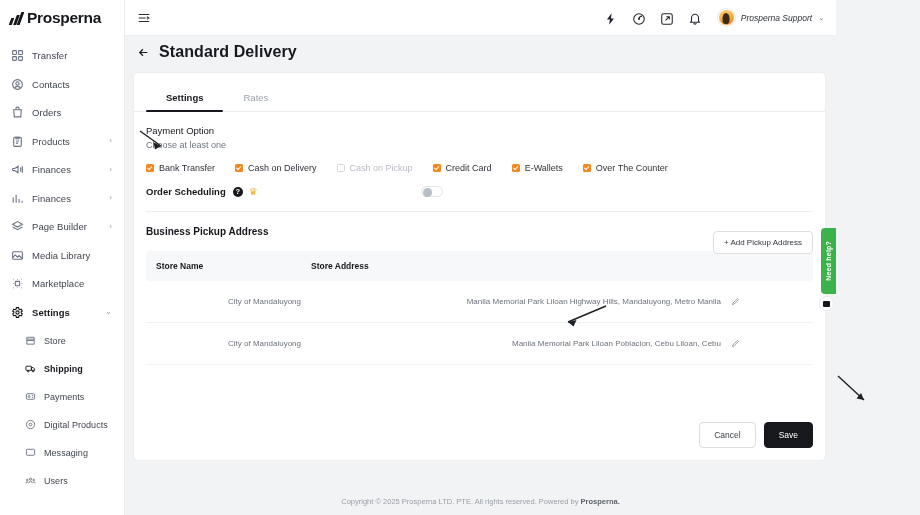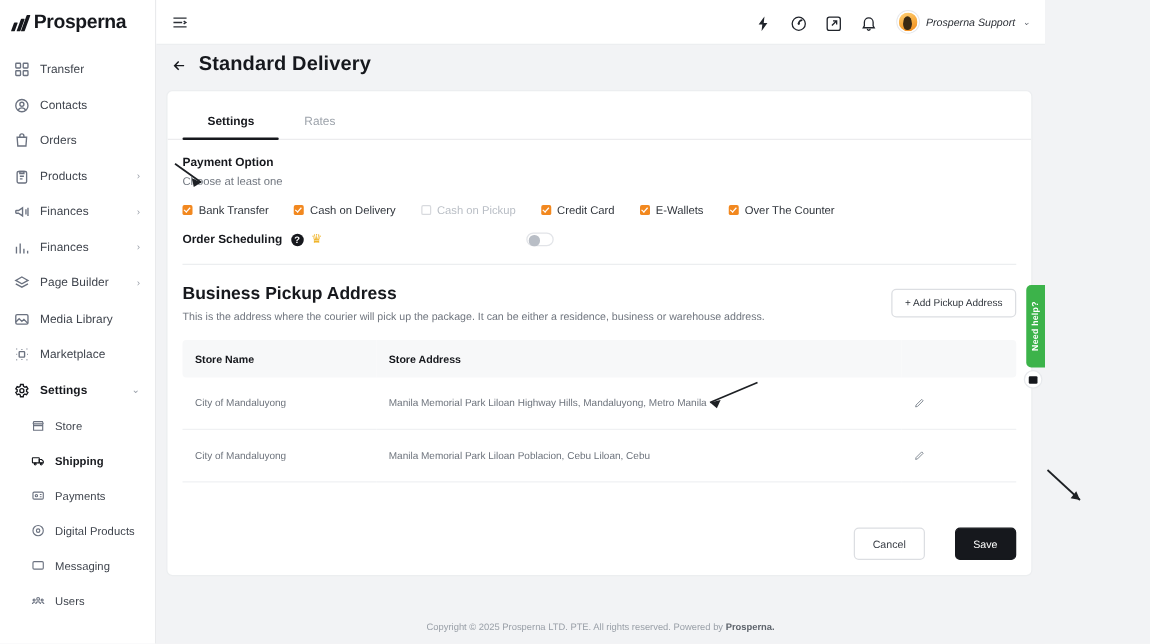--- a/index.html
+++ b/index.html
@@ -108,21 +108,21 @@
     cursor: pointer; position: relative; white-space: nowrap;
   }
   .tab.active { color: #16181d; font-weight: 700; }
   .tab.active::after {
     content:""; position: absolute; left: 0; right: 0; bottom: -1px;
     height: 2px; background: #16181d; border-radius: 2px;
   }
 
   .inner { padding: 0 12px; }
   .sect { padding-top: 13px; }
-  .sect-title { font-size: 9.5px; font-weight: 700; color: #16181d; }
+  .sect-title { font-size: 9.5px; font-weight: 400; color: #16181d; }
   .sect-sub { font-size: 9px; color: #70767f; margin-top: 4px; }
 
   .opts { display: flex; align-items: center; gap: 0; margin-top: 13px; }
   .opt { display: flex; align-items: center; gap: 5px; margin-right: 20px; cursor: pointer; }
   .cbx {
     width: 8px; height: 8px; border-radius: 1.5px; flex: 0 0 8px;
     background: #f2881f; position: relative;
   }
   .cbx::after {
     content:""; position: absolute; left: 2.4px; top: 0.8px;
@@ -148,49 +148,49 @@
   .toggle {
     position: absolute; left: 275px; width: 22px; height: 11px;
     border-radius: 7px; background: #fff; border: 1px solid #e2e4e8; cursor: pointer;
   }
   .toggle .knob {
     position: absolute; left: 1px; top: 1px; width: 8.5px; height: 8.5px;
     border-radius: 50%; background: #b9bec6;
   }
 
   .biz { margin-top: 14px; position: relative; }
-  .biz-title { font-size: 14px; font-weight: 700; color: #16181d; }
+  .biz-title { font-size: 10px; font-weight: 700; color: #16181d; }
   .biz-desc { font-size: 8.5px; color: #70767f; margin-top: 6px; }
   .add-btn {
     position: absolute; right: 0; top: 5px;
     border: 1px solid #dcdee2; background: #fff; border-radius: 4px;
     font-size: 8px; color: #2f343b; padding: 6px 10px; cursor: pointer;
     font-family: "Liberation Sans", sans-serif; white-space: nowrap;
   }
 
   table.addr { width: 100%; border-collapse: collapse; margin-top: 14px; table-layout: fixed; }
   table.addr th {
     background: #f7f8f9; text-align: left; font-size: 8.5px; font-weight: 700;
     color: #16181d; padding: 10px 0 10px 10px;
   }
   table.addr th:first-child { border-radius: 3px 0 0 3px; }
   table.addr th:last-child { border-radius: 0 3px 3px 0; }
   table.addr td {
     font-size: 8px; color: #6d737c; padding: 16px 0 16px 10px;
-    border-bottom: 1px solid #f0f1f3; vertical-align: middle;
+    border-bottom: 1px solid #f0f1f3; vertical-align: middle; text-align: right;
   }
   .col-name { width: 155px; }
   .col-addr { width: 420px; }
   .col-act  { width: auto; }
   .pencil { width: 9px; height: 9px; color: #7d858f; cursor: pointer; display: block; }
   .pencil svg { width: 9px; height: 9px; display: block; }
 
   .actions {
     position: absolute; right: 12px; bottom: 12px;
-    display: flex; gap: 24px; align-items: center;
+    display: flex; gap: 8px; align-items: center;
   }
   .btn {
     font-size: 8.5px; padding: 7px 14px; border-radius: 4px; cursor: pointer;
     font-family: "Liberation Sans", sans-serif; border: 1px solid #dcdee2;
     background: #fff; color: #3a3f47;
   }
   .btn.primary { background: #16181d; color: #fff; border-color: #16181d; }
 
   .footer {
     position: absolute; left: 0; right: 0; bottom: 9px;
@@ -500,21 +500,20 @@
           <span class="crown">♛</span>
           <span class="toggle">
               <span class="knob"></span>
             </span>
         </div>
 
         <div class="hr"></div>
 
         <div class="biz">
           <div class="biz-title">Business Pickup Address</div>
-          <div class="biz-desc">This is the address where the courier will pick up the package. It can be either a residence, business or warehouse address.</div>
           <button class="add-btn">+ Add Pickup Address</button>
 
           <table class="addr">
             <thead>
               <tr>
                 <th class="col-name">Store Name</th>
                 <th class="col-addr">Store Address</th>
                 <th class="col-act"></th>
               </tr>
             </thead>

